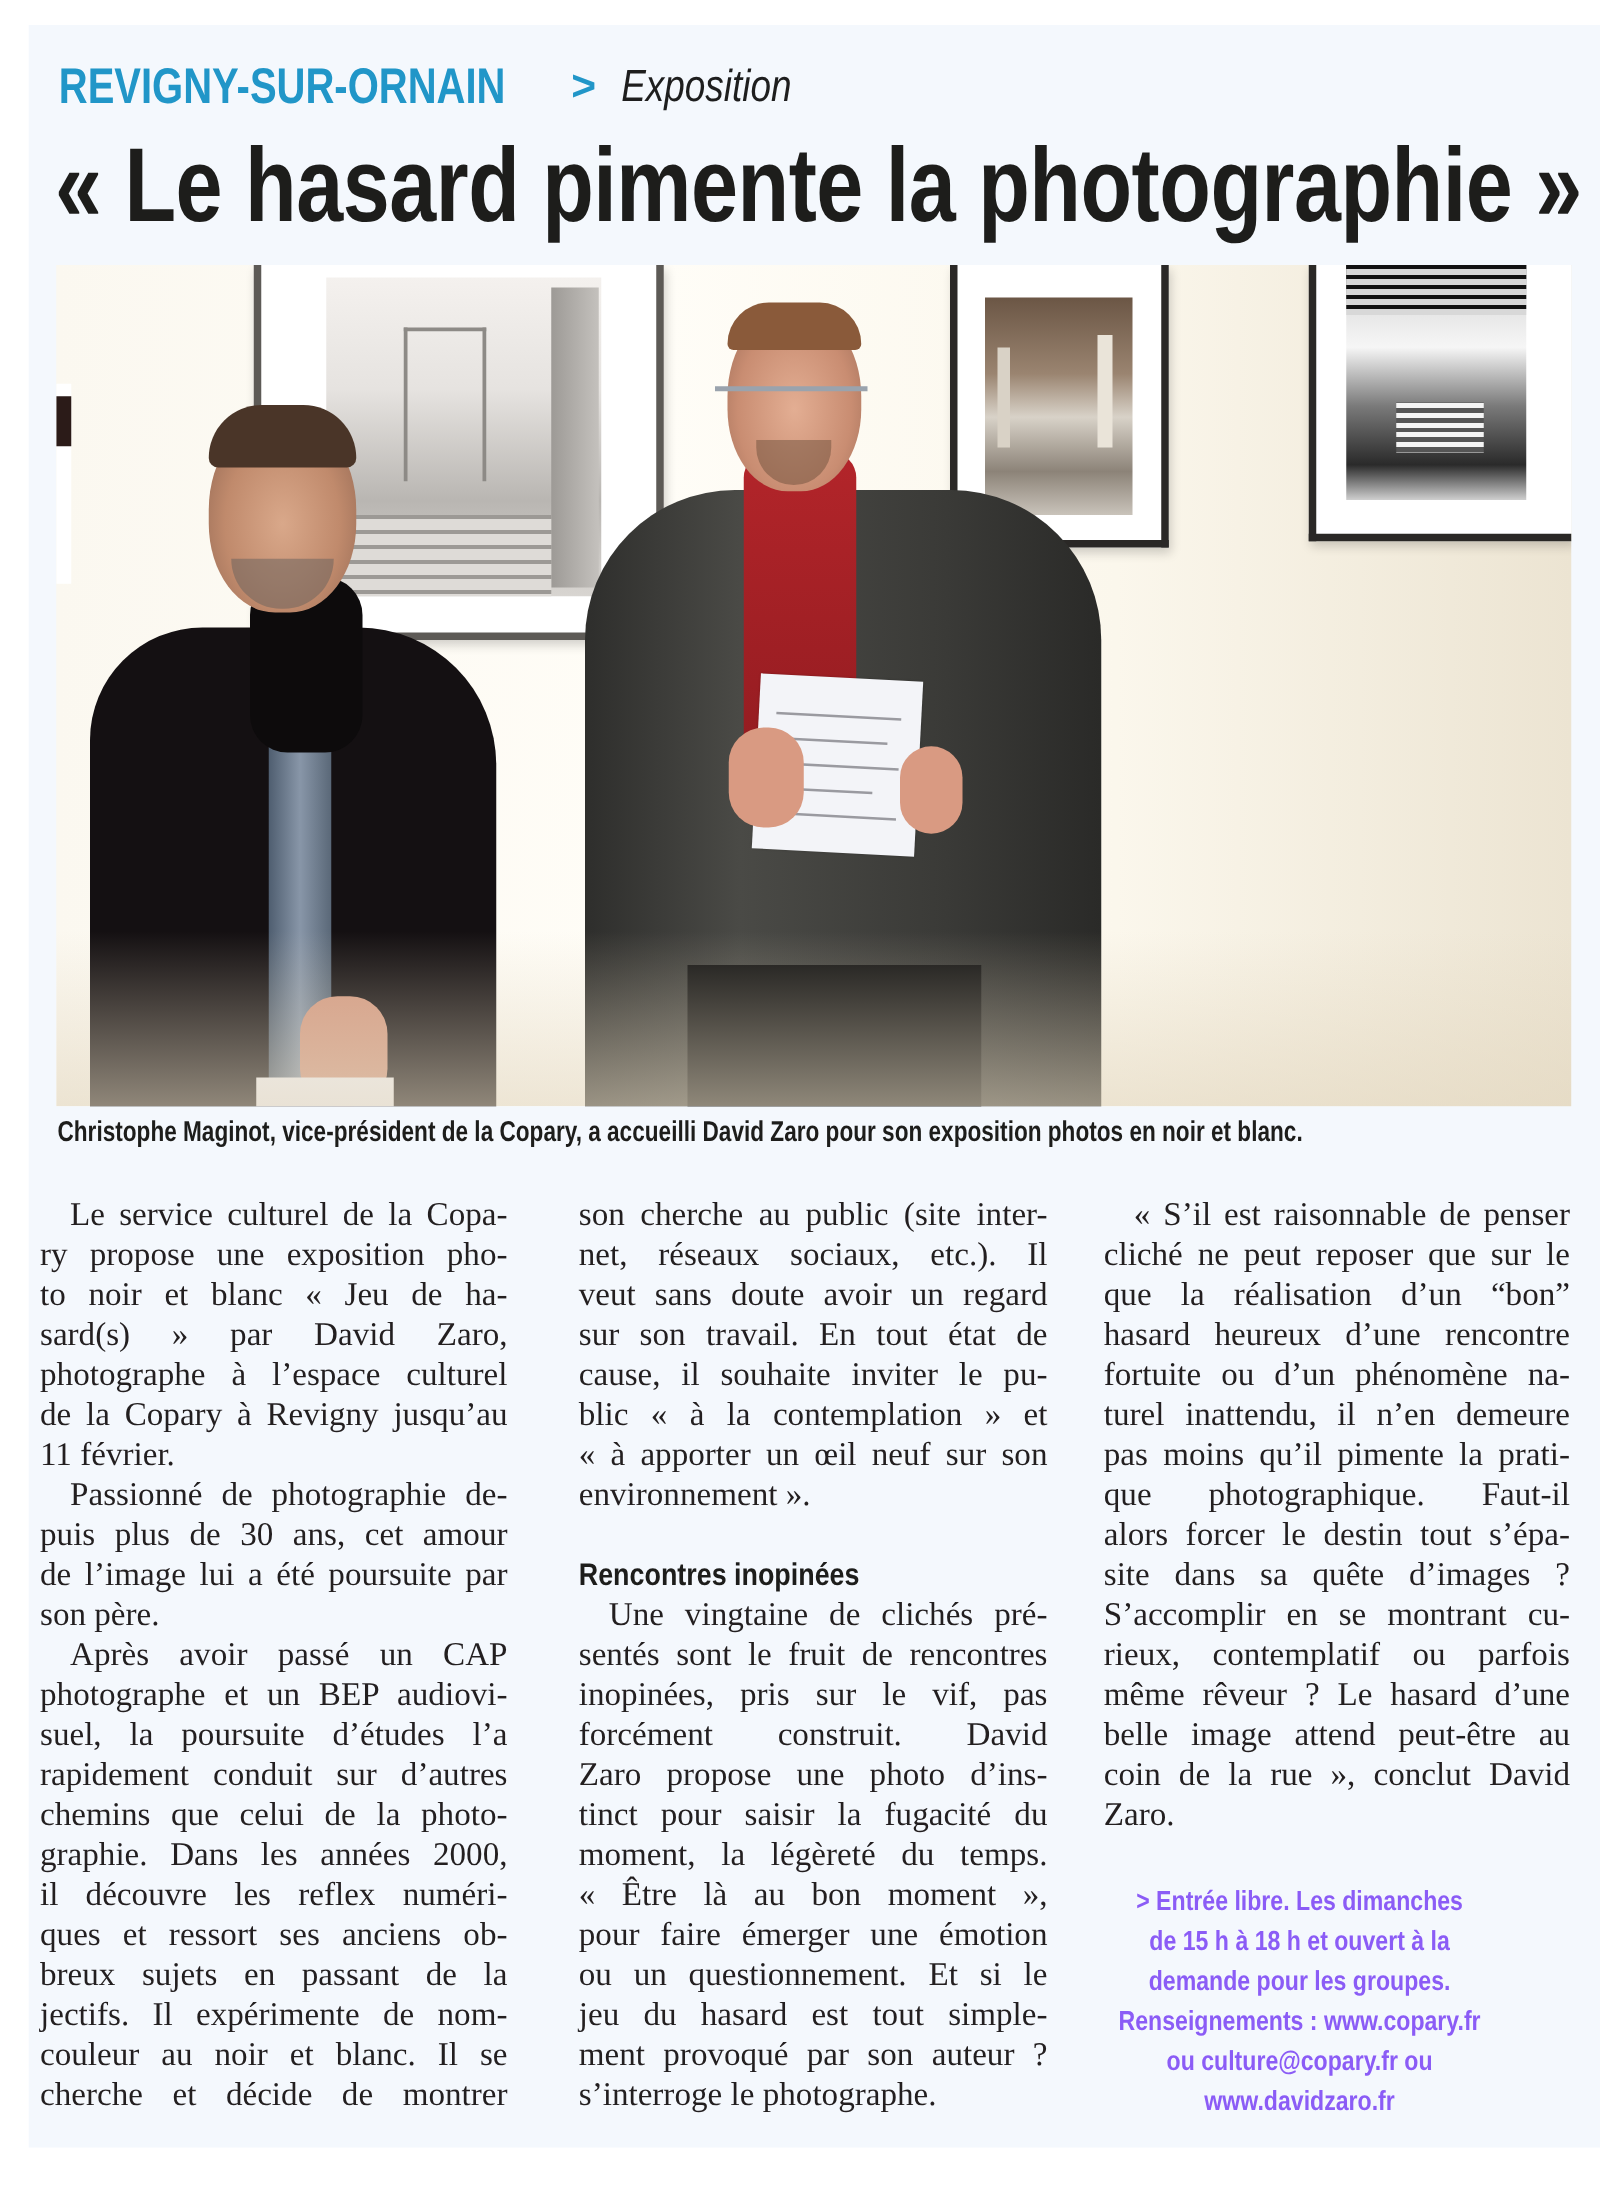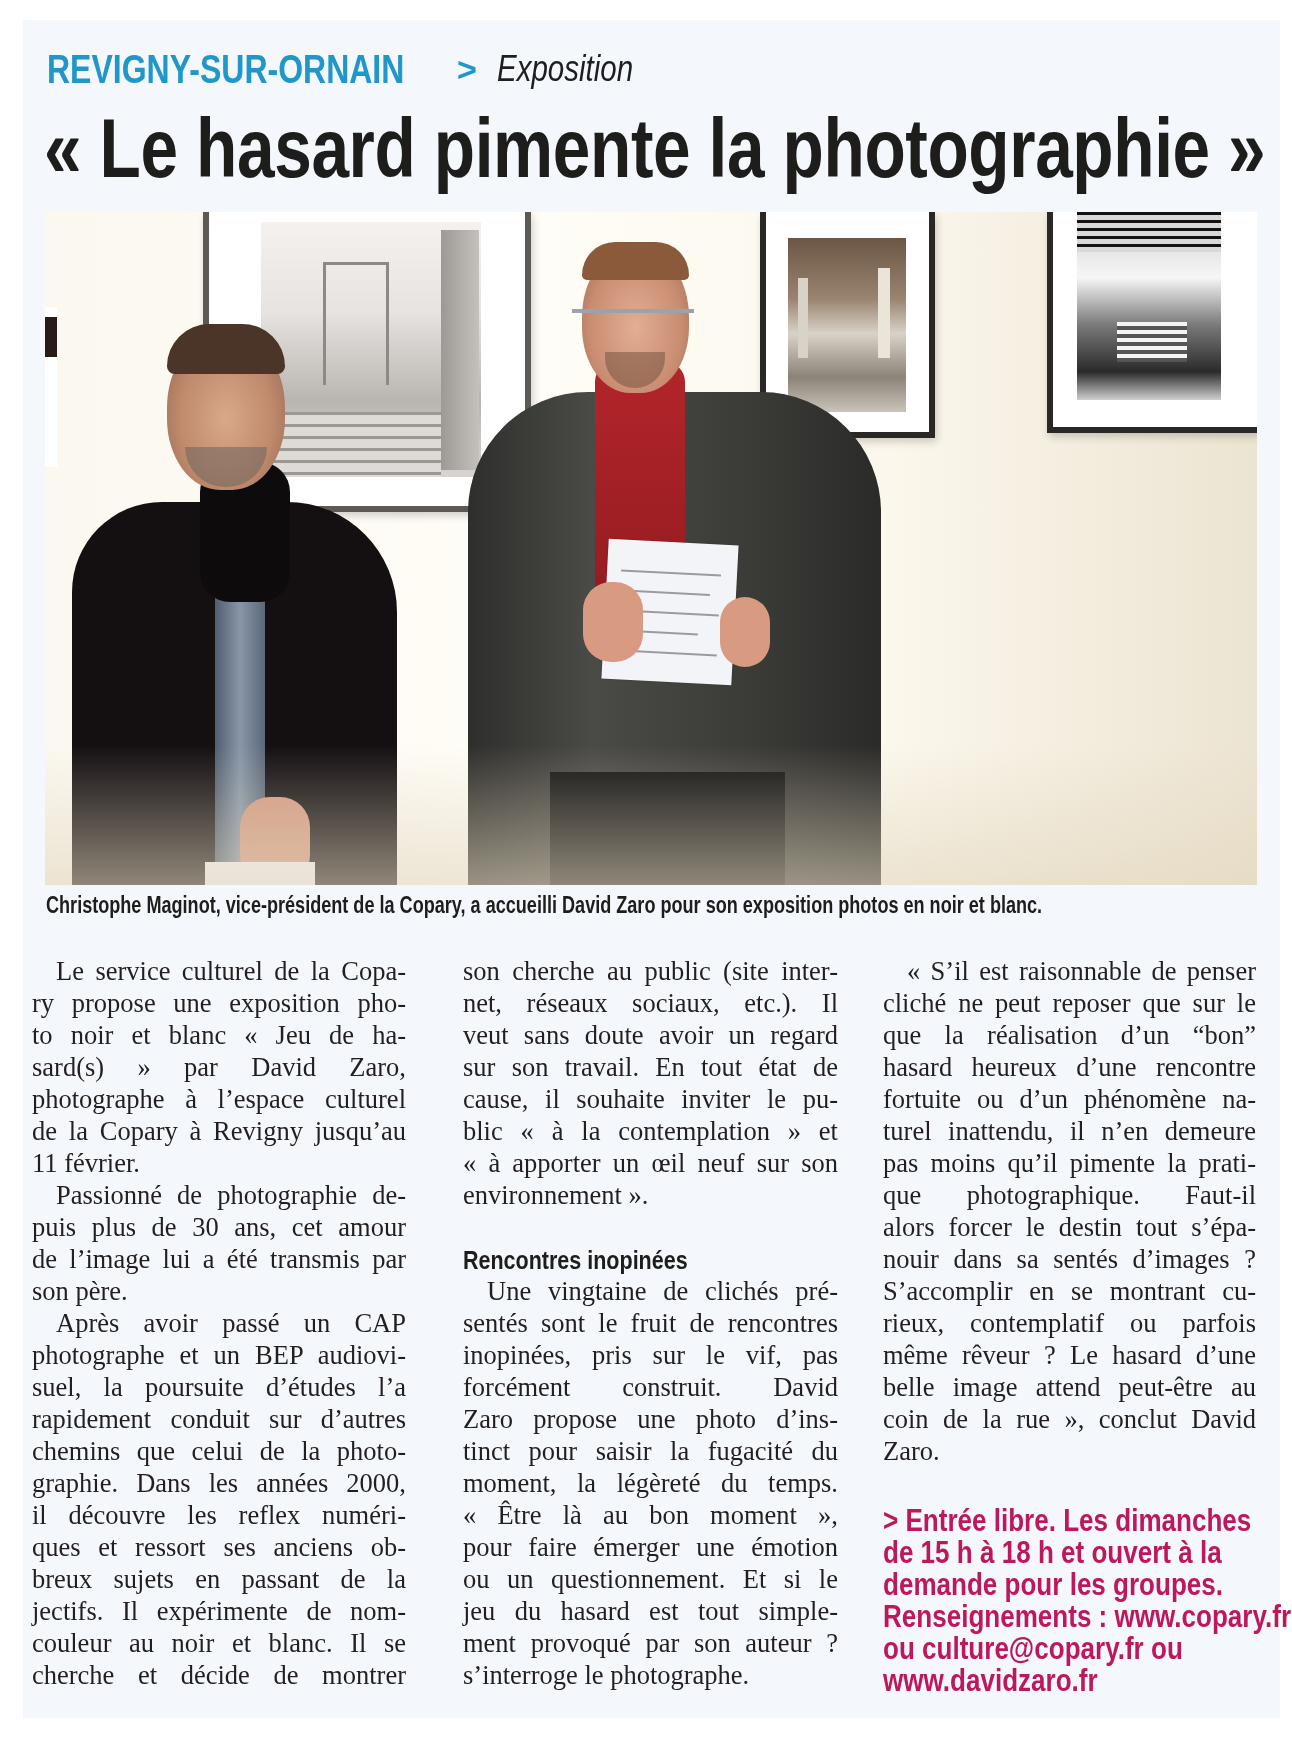--- a/index.html
+++ b/index.html
@@ -39,21 +39,21 @@
     font-family: "Liberation Sans", sans-serif; font-weight: bold; font-size: 23px; color: #1d1d1b;
     line-height: 34px; white-space: nowrap; transform: scaleX(0.786); transform-origin: left top;
   }
   .col { position: absolute; top: 955px; font-family: "Liberation Serif", serif; font-size: 26.5px; color: #231f20; }
   .col .ln { height: 32px; line-height: 32px; white-space: nowrap; text-align: justify; text-align-last: justify; overflow: visible; }
   .col .ln.last { text-align-last: left; }
   .col .ln.indent { padding-left: 24px; }
   .col .gap { height: 32px; }
   .col .subhead { height: 32px; line-height: 34px; font-family: "Liberation Sans", sans-serif; font-weight: bold;
     font-size: 25px; color: #1d1d1b; white-space: nowrap; transform: scaleX(0.86); transform-origin: left top; }
-  .info { font-family: "Liberation Sans", sans-serif; font-weight: bold; font-size: 31px; color: #be185d; }
+  .info { font-family: "Liberation Sans", sans-serif; font-weight: bold; font-size: 22px; color: #8b5cf6; text-align: center; }
   .info .iln { height: 32px; line-height: 32px; white-space: nowrap; transform: scaleX(0.84); transform-origin: left top; }
 </style>
 </head>
 <body>
 
 <div class="panel"></div>
 
 <div class="kicker-wrap">
   <span class="kicker-place">REVIGNY-SUR-ORNAIN</span>
   <span class="kicker-sep">&gt;</span>
@@ -147,21 +147,21 @@
 <div class="col" style="left:32px; width:374px;">
   <div class="ln indent">Le service culturel de la Copa-</div>
   <div class="ln">ry propose une exposition pho-</div>
   <div class="ln">to noir et blanc « Jeu de ha-</div>
   <div class="ln">sard(s) » par David Zaro,</div>
   <div class="ln">photographe à l’espace culturel</div>
   <div class="ln">de la Copary à Revigny jusqu’au</div>
   <div class="ln last">11 février.</div>
   <div class="ln indent">Passionné de photographie de-</div>
   <div class="ln">puis plus de 30 ans, cet amour</div>
-  <div class="ln">de l’image lui a été transmis par</div>
+  <div class="ln">de l’image lui a été poursuite par</div>
   <div class="ln last">son père.</div>
   <div class="ln indent">Après avoir passé un CAP</div>
   <div class="ln">photographe et un BEP audiovi-</div>
   <div class="ln">suel, la poursuite d’études l’a</div>
   <div class="ln">rapidement conduit sur d’autres</div>
   <div class="ln">chemins que celui de la photo-</div>
   <div class="ln">graphie. Dans les années 2000,</div>
   <div class="ln">il découvre les reflex numéri-</div>
   <div class="ln">ques et ressort ses anciens ob-</div>
   <div class="ln">breux sujets en passant de la</div>
@@ -199,21 +199,21 @@
 <div class="col" style="left:883px; width:373px;">
   <div class="ln indent">« S’il est raisonnable de penser</div>
   <div class="ln">cliché ne peut reposer que sur le</div>
   <div class="ln">que la réalisation d’un “bon”</div>
   <div class="ln">hasard heureux d’une rencontre</div>
   <div class="ln">fortuite ou d’un phénomène na-</div>
   <div class="ln">turel inattendu, il n’en demeure</div>
   <div class="ln">pas moins qu’il pimente la prati-</div>
   <div class="ln">que photographique. Faut-il</div>
   <div class="ln">alors forcer le destin tout s’épa-</div>
-  <div class="ln">nouir dans sa sentés d’images ?</div>
+  <div class="ln">site dans sa quête d’images ?</div>
   <div class="ln">S’accomplir en se montrant cu-</div>
   <div class="ln">rieux, contemplatif ou parfois</div>
   <div class="ln">même rêveur ? Le hasard d’une</div>
   <div class="ln">belle image attend peut-être au</div>
   <div class="ln">coin de la rue », conclut David</div>
   <div class="ln last">Zaro.</div>
   <div class="gap" style="height:38px;"></div>
   <div class="info">
     <div class="iln">&gt; Entrée libre. Les dimanches</div>
     <div class="iln">de 15 h à 18 h et ouvert à la</div>

